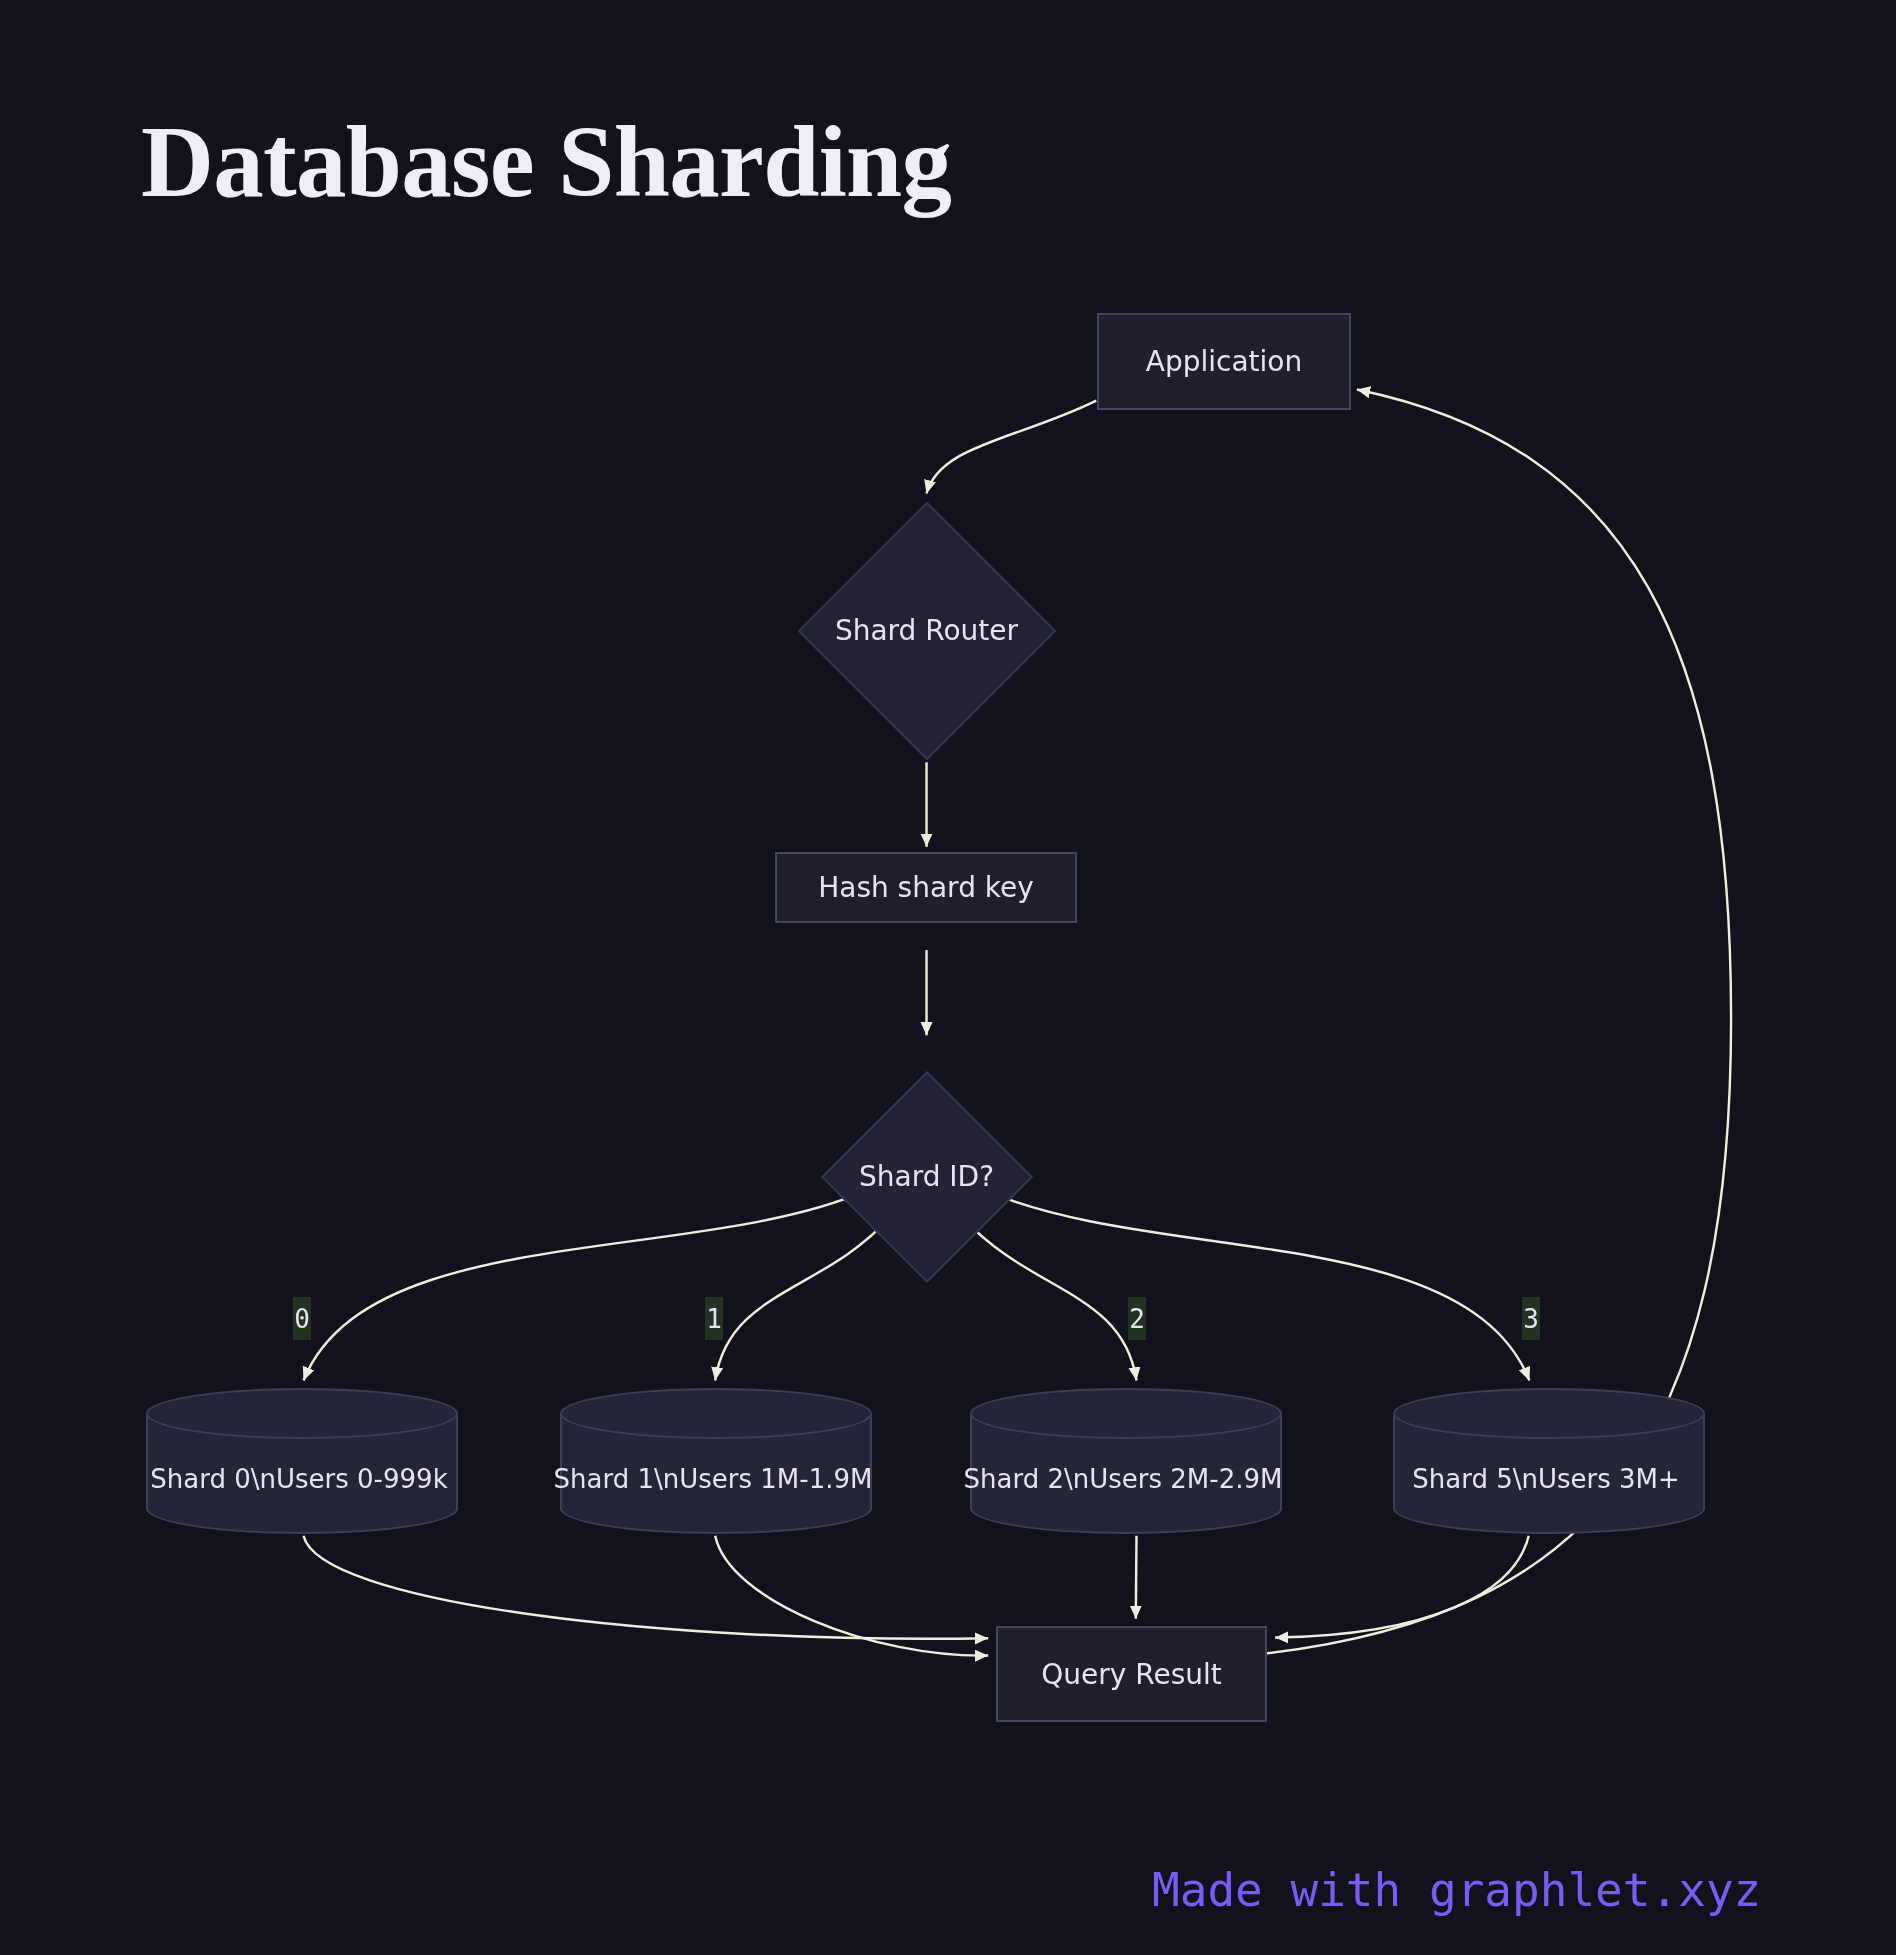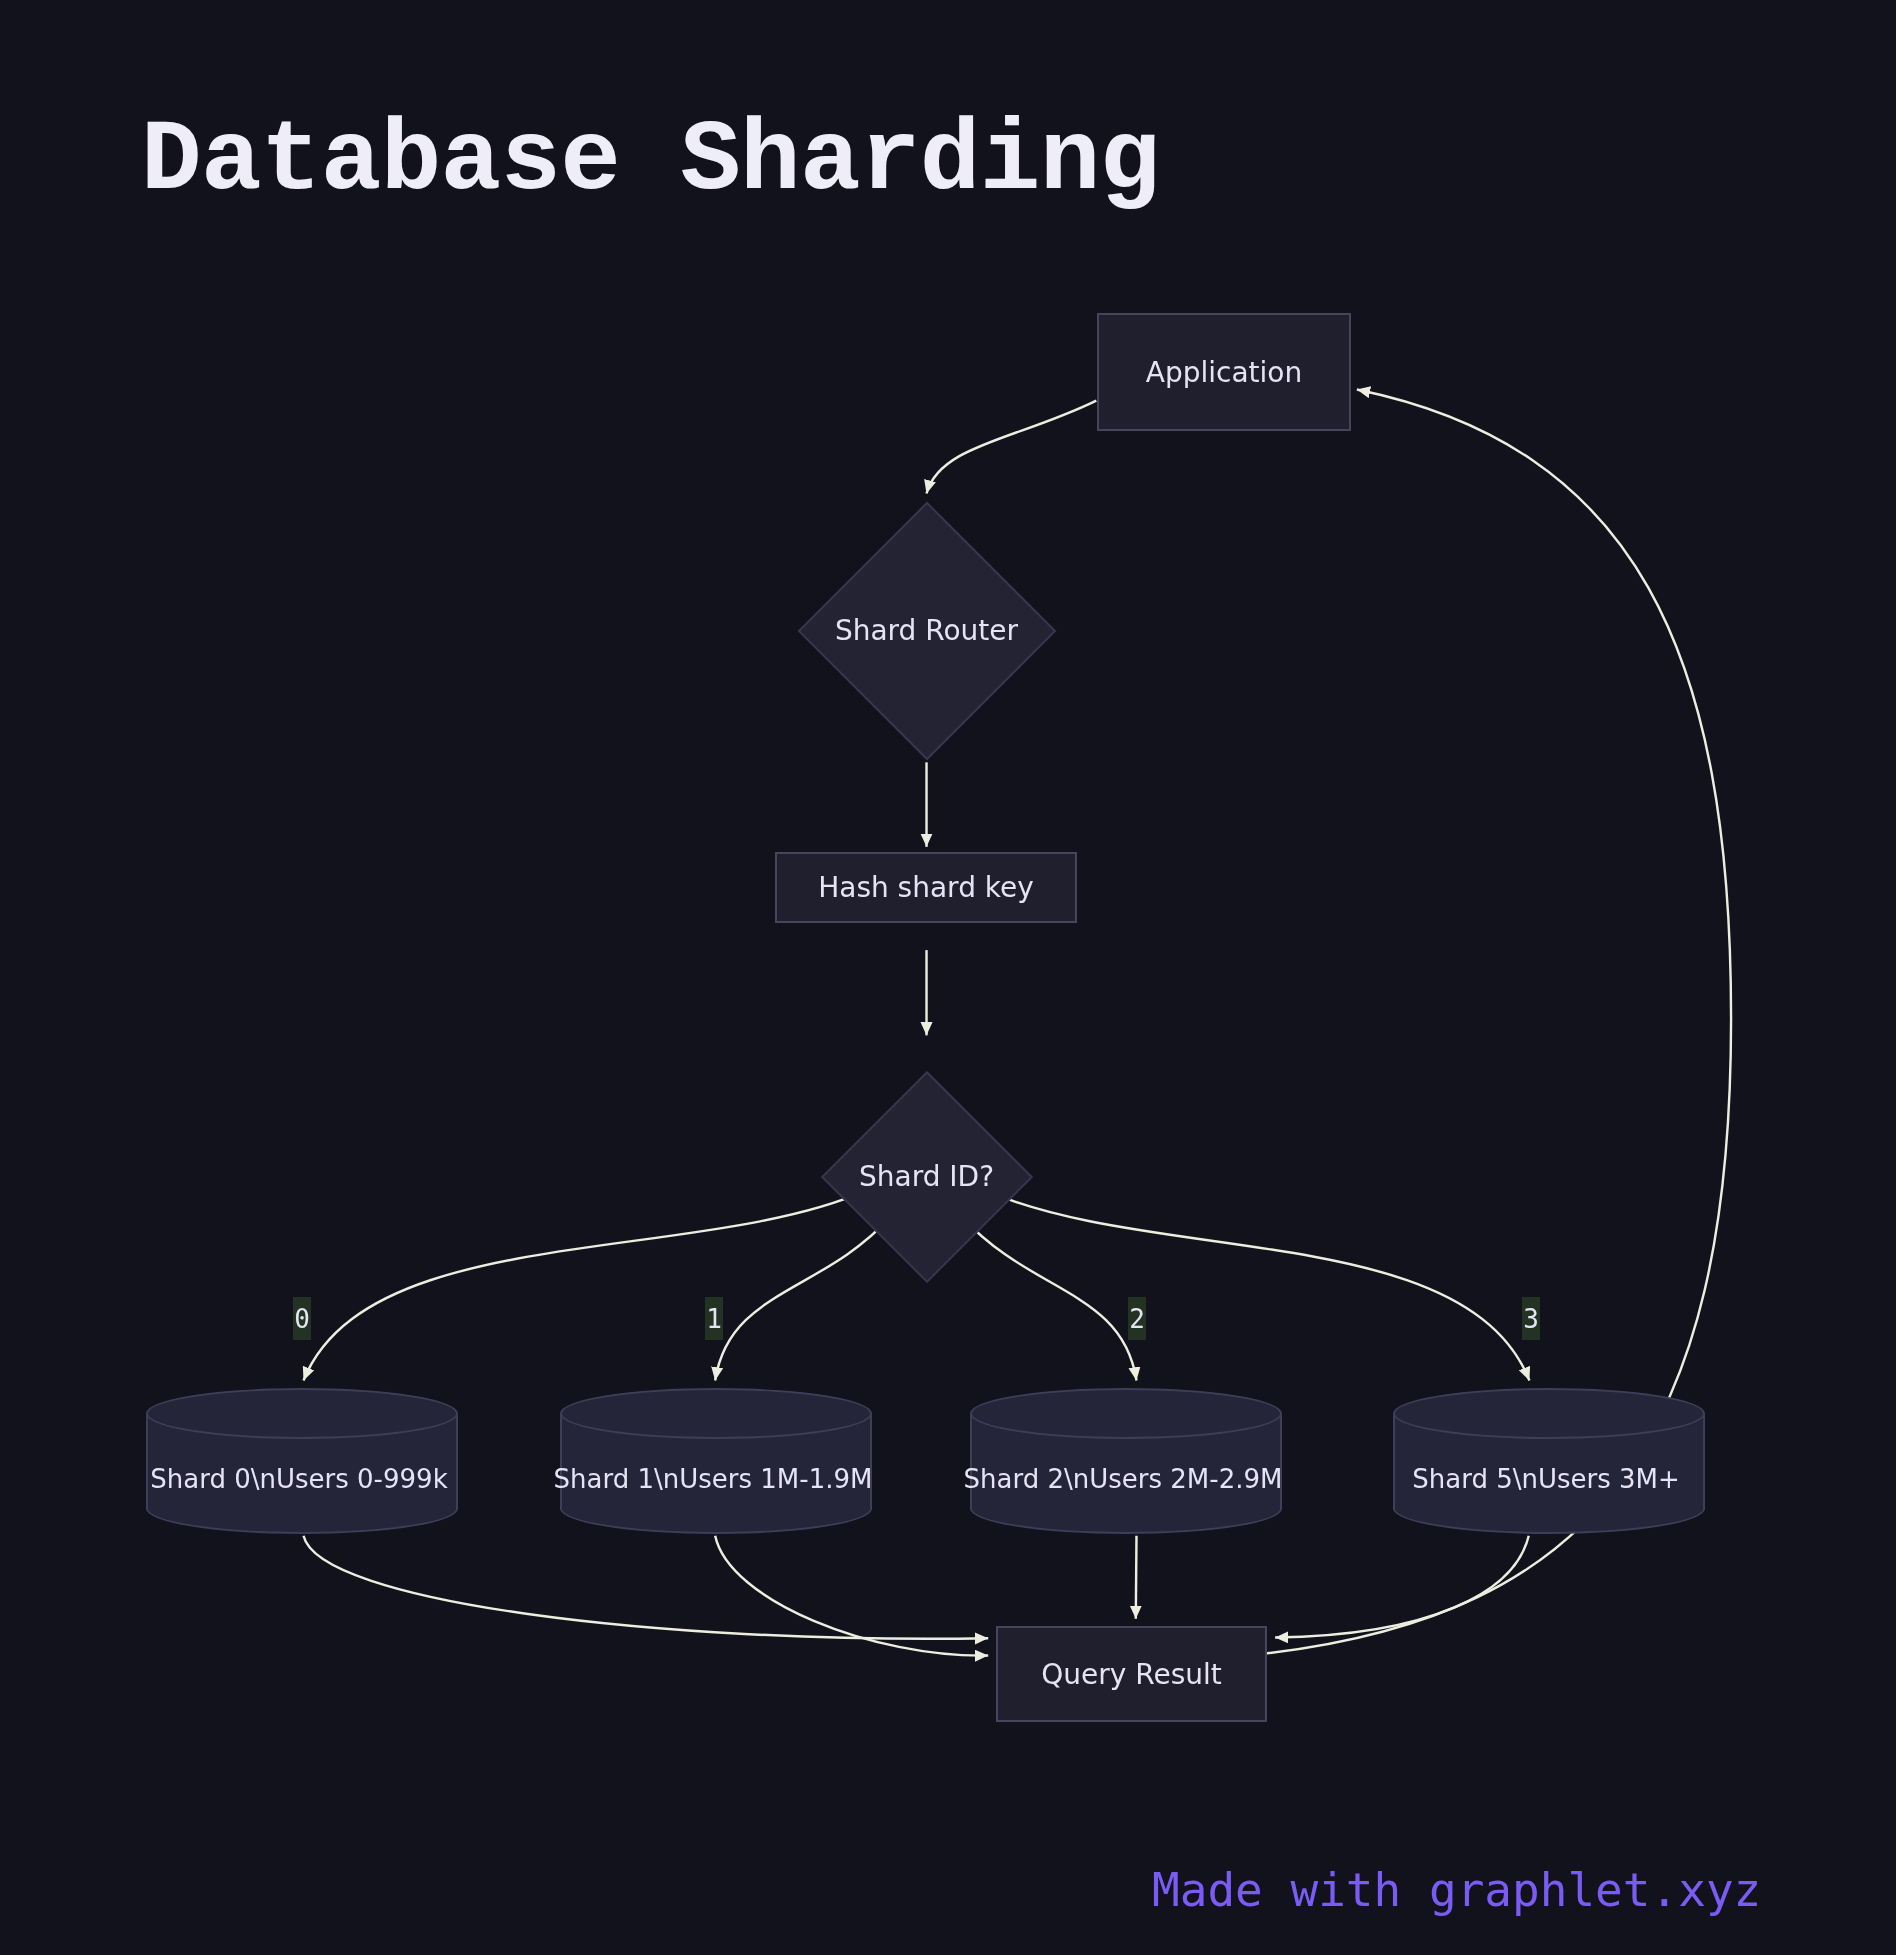--- a/index.html
+++ b/index.html
@@ -5,21 +5,21 @@
   html,body{margin:0;padding:0;background:#0d0d15;}
   .canvas{
     position:relative;
     width:1896px;height:1955px;
     background:#12121c;
     overflow:hidden;
     font-family:"DejaVu Sans",sans-serif;
   }
   .title{
     position:absolute;left:141px;top:104px;
-    font-family:Liberation Mono, monospace;
+    font-family:Liberation Serif, serif;
     font-weight:bold;font-size:101px;letter-spacing:-0.7px;
     color:#eeedf8;white-space:nowrap;
   }
   svg.edges{position:absolute;left:0;top:0;pointer-events:none;}
 
   .node{
     position:absolute;display:flex;align-items:center;justify-content:center;
     color:#e6e4f4;font-size:28px;white-space:nowrap;box-sizing:border-box;
   }
   .rect-node{
@@ -89,21 +89,21 @@
       <path d="M 1388 1756 C 1488 1866, 1620 1862, 1640 1992" marker-end="url(#arrow)"></path>
       <path d="M 1421 1717 C 1663 1825, 2115 1762, 2207 1992" marker-end="url(#arrow)"></path>
       <path d="M 438 2216 C 460 2312, 950 2372, 1426 2364" marker-end="url(#arrow)"></path>
       <path d="M 1032 2216 C 1052 2310, 1260 2392, 1426 2389" marker-end="url(#arrow)"></path>
       <path d="M 1640 2216 C 1640 2260, 1639 2300, 1639 2336" marker-end="url(#arrow)"></path>
       <path d="M 2206 2216 C 2186 2300, 2060 2360, 1840 2363" marker-end="url(#arrow)"></path>
       <path d="M 1827 2386 C 2300 2330, 2498 2080, 2498 1470 C 2498 940, 2360 645, 1958 562" marker-end="url(#arrow)"></path>
     </g>
   </svg>
 
-  <div class="node rect-node" style="left:1097px;top:313px;width:254px;height:118px;">
+  <div class="node rect-node" style="left:1097px;top:313px;width:254px;height:97px;">
     <span>Application</span>
   </div>
 
   <div class="diamond-wrap" style="left:797px;top:500px;width:259px;height:261px;">
     <div class="diamond-shape" style="width:183px;height:183px;"></div>
     <div class="diamond-label">Shard Router</div>
   </div>
 
   <div class="node rect-node" style="left:775px;top:852px;width:302px;height:71px;">
     <span>Hash shard key</span>

